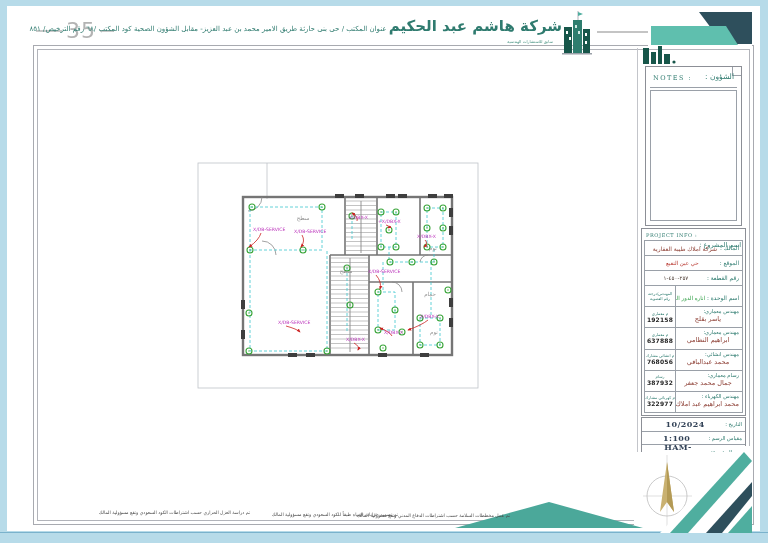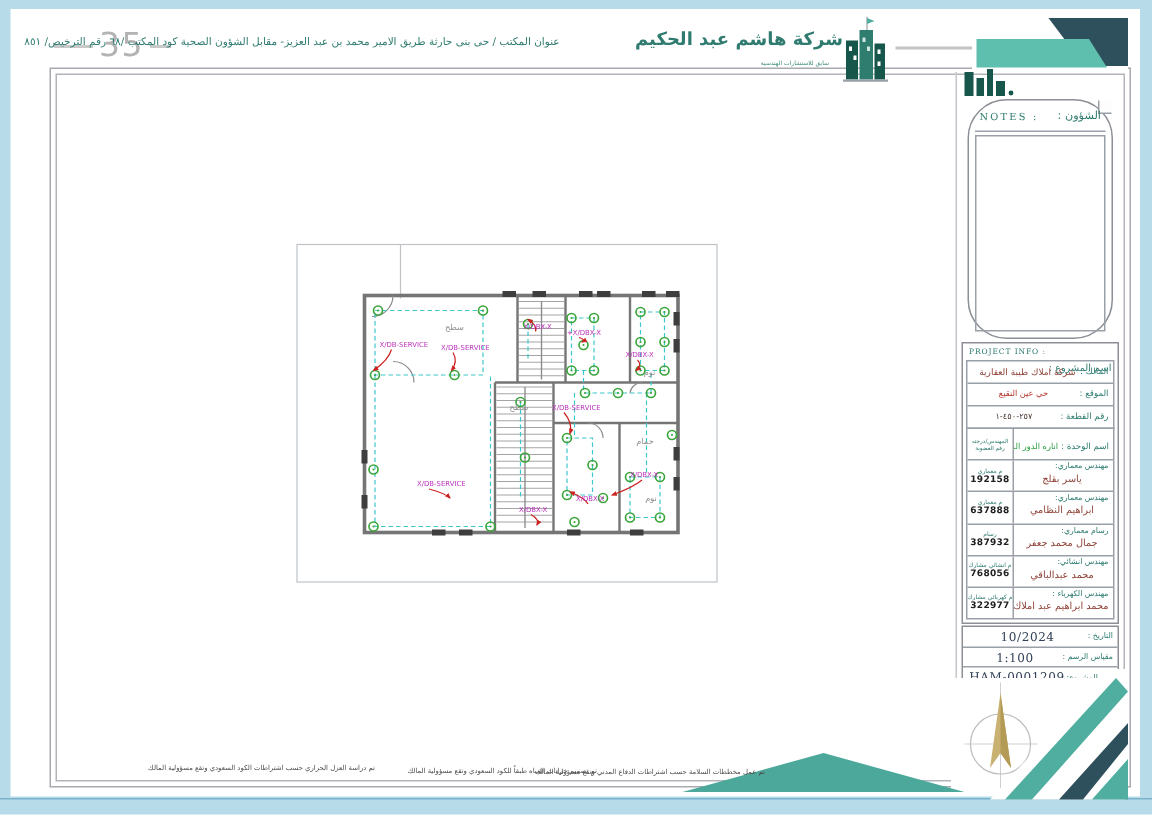--- a/index.html
+++ b/index.html
@@ -16,31 +16,31 @@
   .frame-inner{position:absolute;left:3px;top:3px;right:3px;bottom:3px;border:1px solid #b2b4ba;}
   .sidebar-sep{position:absolute;left:637px;top:48px;width:1px;height:466px;background:#c3c5ca;}
 
   
   .sheet-num-wrap{position:absolute;left:36px;top:18px;display:flex;align-items:center;gap:4px;}
   .dash{width:26px;height:2px;background:#c9c9c9;}
   .dash.small{width:14px;}
   .sheet-num{font-size:22px;color:#b3b3b3;letter-spacing:1px;}
   .header-ar{position:absolute;left:80px;top:22px;width:482px;direction:rtl;text-align:right;
     color:#2f7b6f;font-size:7px;line-height:9px;white-space:nowrap;}
-  .header-ar .company{font-size:12px;font-weight:bold;margin-left:48px;}
+  .header-ar .company{font-size:15px;font-weight:bold;}
   .header-sub{position:absolute;left:500px;top:39px;width:60px;font-size:4px;color:#3f8d7c;
     text-align:center;direction:rtl;}
   .header-line{position:absolute;left:597px;top:31px;width:56px;height:2px;background:#c4c4c4;}
   .hdr-logo{position:absolute;left:556px;top:11px;}
   .tr-deco{position:absolute;left:645px;top:10px;}
 
   
   .side-logo{position:absolute;left:641px;top:46px;}
   .box{position:absolute;background:#fff;border:1px solid #8c8f96;}
-  .notes-box{left:645px;top:66px;width:95px;height:158px;border-radius:26px;}
+  .notes-box{left:645px;top:66px;width:95px;height:158px;}
   .fold-line{position:absolute;right:0;top:0;width:8px;height:8px;
     border-left:1px solid #9aa0a8;border-bottom:1px solid #9aa0a8;
     background:#fdfdfd;}
   .notes-en{position:absolute;left:7px;top:7px;font-family:"DejaVu Serif",serif;
     font-size:6.5px;letter-spacing:1.5px;color:#2f7b6f;}
   .notes-ar{position:absolute;right:7px;top:5px;font-size:7.5px;color:#2f7b6f;direction:rtl;}
   .notes-rule{position:absolute;left:4px;right:4px;top:20px;border-top:1px solid #9aa0a8;}
   .notes-inner{position:absolute;left:4px;right:4px;top:23px;bottom:4px;border:1px solid #9aa0a8;}
 
   .pi-box{left:641px;top:228px;width:103px;height:186px;}
@@ -68,21 +68,21 @@
   .eng-num{color:#1f1f1f;font-size:6px;font-weight:bold;line-height:8px;letter-spacing:.2px;}
   .eng-head-right{display:flex;align-items:center;gap:2px;justify-content:flex-start;padding-top:3px;}
   .unit-val{color:#2f9e44;font-size:5.5px;white-space:nowrap;}
   .eng-head-left div{color:#2c7a6e;font-size:3.8px;line-height:5px;white-space:nowrap;}
 
   .date-box{left:641px;top:417px;width:103px;height:40px;display:flex;flex-direction:column;}
   .date-row{flex:1;display:flex;direction:rtl;align-items:center;border-bottom:1px solid #9aa0a8;
     padding:0 3px;min-height:0;}
   .date-row:last-child{border-bottom:none;}
   .date-label{color:#2c7a6e;font-size:5.2px;white-space:nowrap;}
-  .date-value{flex:1;text-align:center;font-family:"DejaVu Serif",serif;font-weight:normal;
+  .date-value{flex:1;text-align:center;font-family:"DejaVu Serif",serif;font-weight:bold;
     font-size:8px;color:#324257;letter-spacing:.4px;direction:ltr;}
 
   
   .plan-svg{position:absolute;left:185px;top:148px;}
 
   
   .deco-cover{position:absolute;left:634px;top:452px;width:114px;height:78px;background:#fff;}
   .bottom-deco{position:absolute;left:0;top:440px;}
   .footer-note{position:absolute;font-size:4.6px;color:#4a4a4a;direction:rtl;white-space:nowrap;}
   .fn-1{left:100px;top:510px;width:150px;text-align:center;}
@@ -194,36 +194,36 @@
           <div class="eng-role">مهندس معماري:</div>
           <div class="eng-name">ابراهيم النظامي</div>
         </div>
         <div class="eng-left">
           <div class="eng-grade">م معماري</div>
           <div class="eng-num">637888</div>
         </div>
       </div>
       <div class="eng-row">
         <div class="eng-right">
+          <div class="eng-role">مهندس انشائي:</div>
+          <div class="eng-name">محمد عبدالباقي</div>
+        </div>
+        <div class="eng-left">
+          <div class="eng-grade">م انشائي مشارك</div>
+          <div class="eng-num">768056</div>
+        </div>
+      </div>
+      <div class="eng-row">
+        <div class="eng-right">
           <div class="eng-role">رسام معماري:</div>
           <div class="eng-name">جمال محمد جعفر</div>
         </div>
         <div class="eng-left">
           <div class="eng-grade">رسام</div>
           <div class="eng-num">387932</div>
-        </div>
-      </div>
-      <div class="eng-row">
-        <div class="eng-right">
-          <div class="eng-role">مهندس انشائي:</div>
-          <div class="eng-name">محمد عبدالباقي</div>
-        </div>
-        <div class="eng-left">
-          <div class="eng-grade">م انشائي مشارك</div>
-          <div class="eng-num">768056</div>
         </div>
       </div>
       <div class="eng-row">
         <div class="eng-right">
           <div class="eng-role">مهندس الكهرباء :</div>
           <div class="eng-name">محمد ابراهيم عبد املاك</div>
         </div>
         <div class="eng-left">
           <div class="eng-grade">م كهربائي مشارك</div>
           <div class="eng-num">322977</div>

